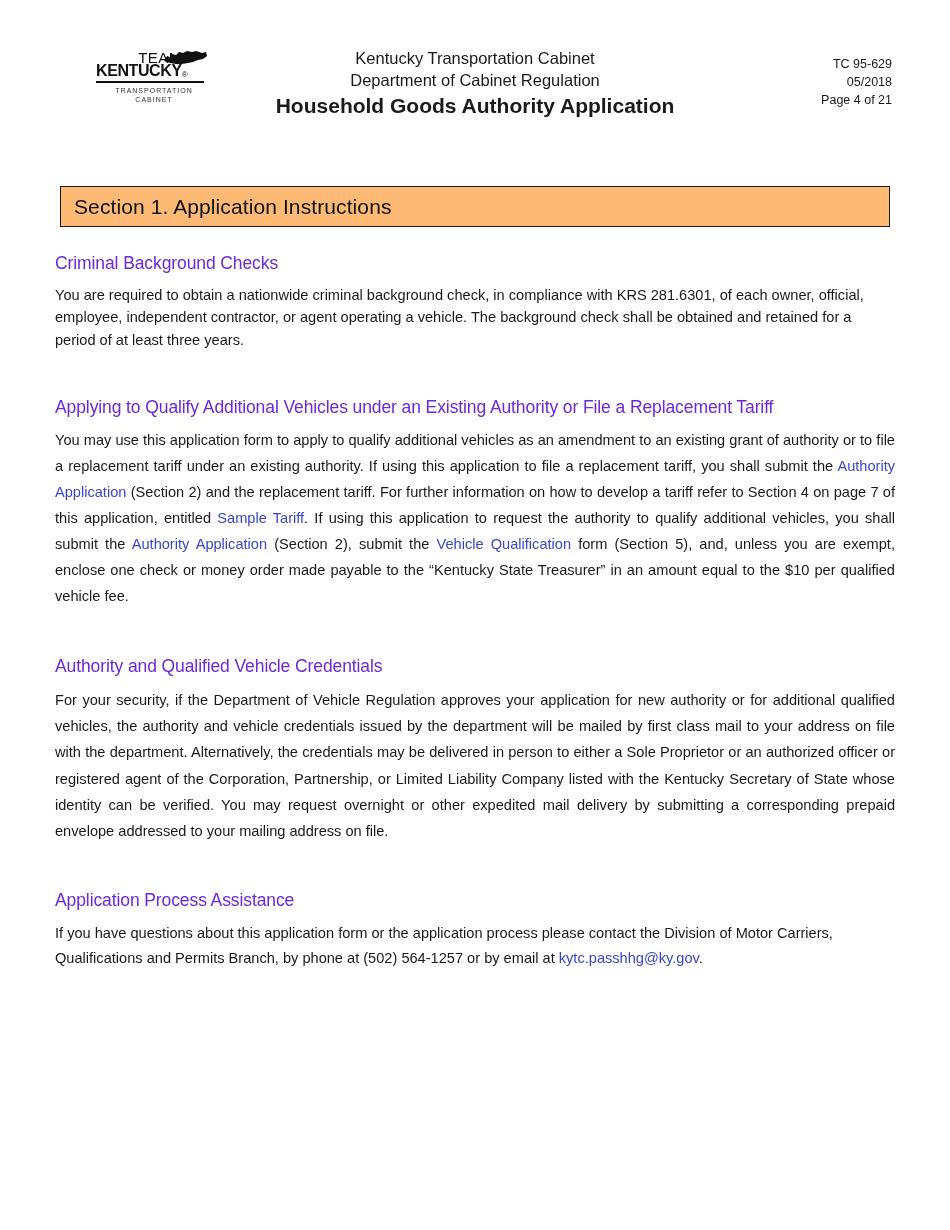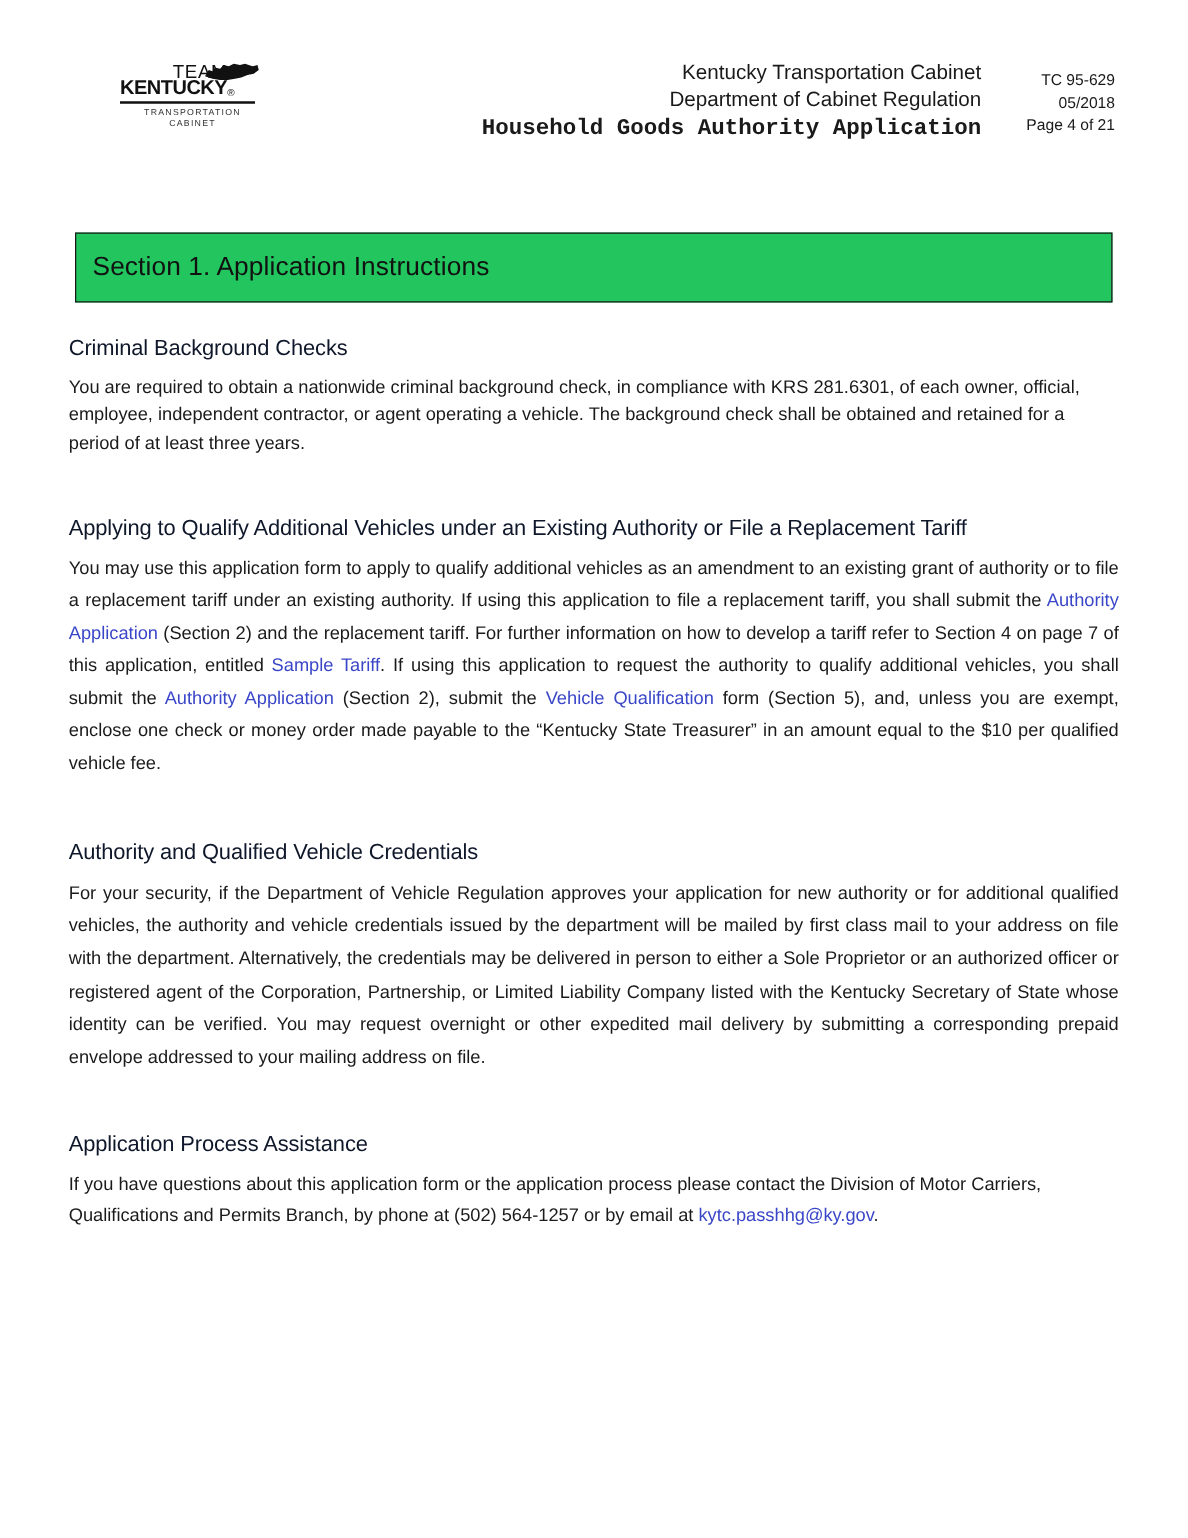--- a/index.html
+++ b/index.html
@@ -75,75 +75,74 @@
   }
   .logo-sub {
     font-size: 7px;
     letter-spacing: 1px;
     color: #333;
     margin-top: 3px;
     line-height: 1.35;
   }
 
   .title-block {
-    text-align: right;
+    text-align: center;
     width: 620px;
     margin: 0 auto;
     line-height: 1.32;
   }
   .title-line {
     font-size: 16.5px;
     font-weight: 400;
     color: #1a1a1a;
   }
   .title-line.bold {
     font-weight: bold;
   }
   .title-line.big {
     font-weight: bold;
-    font-size: 18px;
-    font-family: Liberation Mono, monospace;
+    font-size: 21px;
   }
 
   .meta-block {
     position: absolute;
     right: 58px;
     top: 56px;
     text-align: right;
     font-size: 12.5px;
     line-height: 1.42;
     color: #1a1a1a;
   }
 
   
   .section-bar {
     margin: 18px 60px 0 60px;
-    height: 56px;
-    background: #22c55e;
+    height: 41px;
+    background: #fdba74;
     border: 1.5px solid #1b1b1b;
     display: flex;
     align-items: center;
     box-sizing: border-box;
   }
   .section-bar-label {
     font-size: 21px;
     color: #111111;
     padding-left: 13px;
     letter-spacing: 0.1px;
   }
 
   
   .content {
     margin: 0 55px 0 55px;
     width: 840px;
   }
   h2.sec-head {
     font-size: 17.5px;
     font-weight: 400;
-    color: #0f172a;
+    color: #6d28d9;
     margin: 26px 0 10px 0;
     letter-spacing: -0.1px;
   }
   h2.sec-head.tight {
     margin-top: 46px;
   }
   p.body {
     font-size: 14.6px;
     line-height: 1.53;
     color: #1a1a1a;

